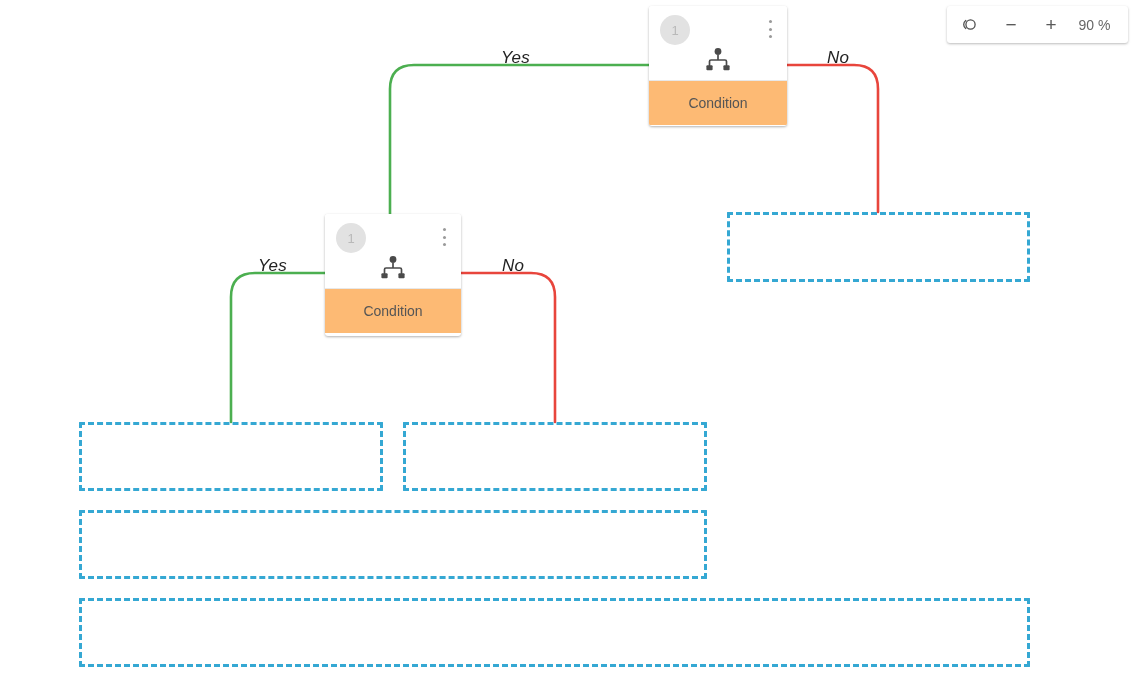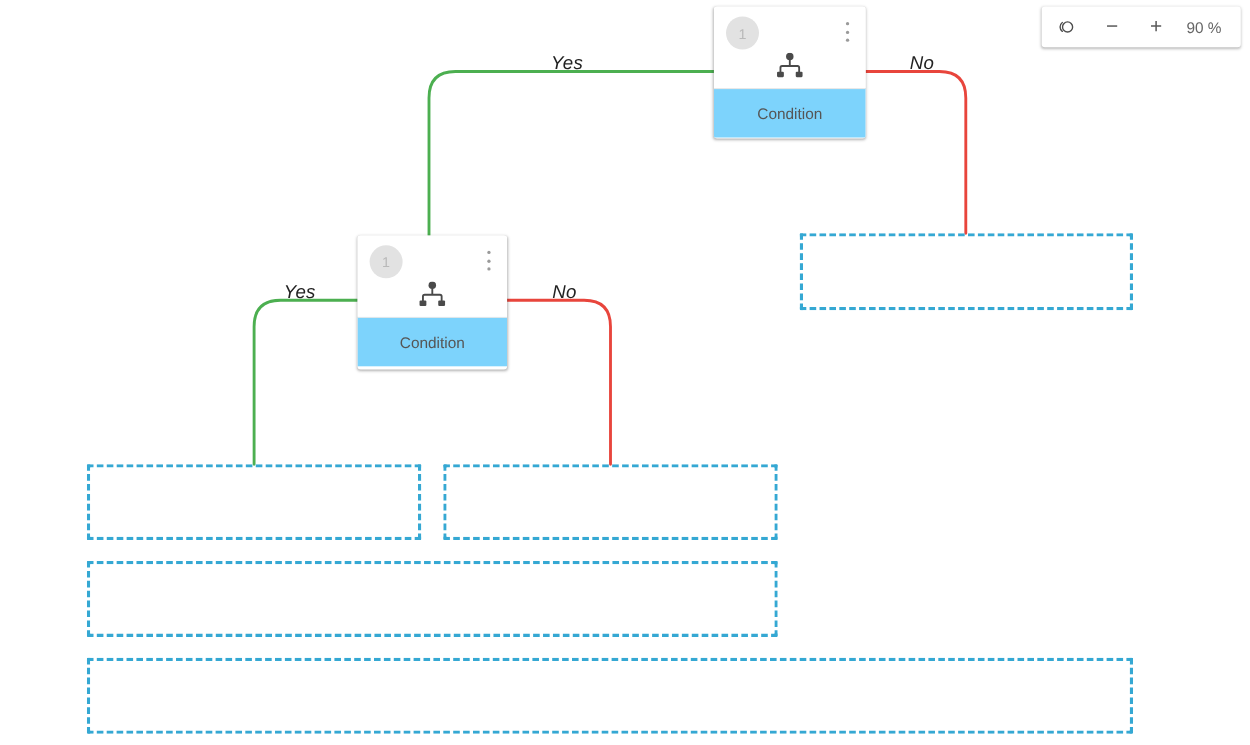--- a/index.html
+++ b/index.html
@@ -75,21 +75,21 @@
     background:#9a9a9a;
   }
   .node-icon{
     position:absolute;
     left:50%;top:42px;
     transform:translateX(-50%);
     width:26px;height:24px;
   }
   .node-footer{
     height:44px;
-    background:#7dd3fc;
+    background:#fdba74;
     border-top:1px solid #e8e8e8;
     display:flex;align-items:center;justify-content:center;
     font-size:14px;
     color:#555555;
     font-family:"Liberation Sans", sans-serif;
   }
 
   
   .dropzone{
     position:absolute;

